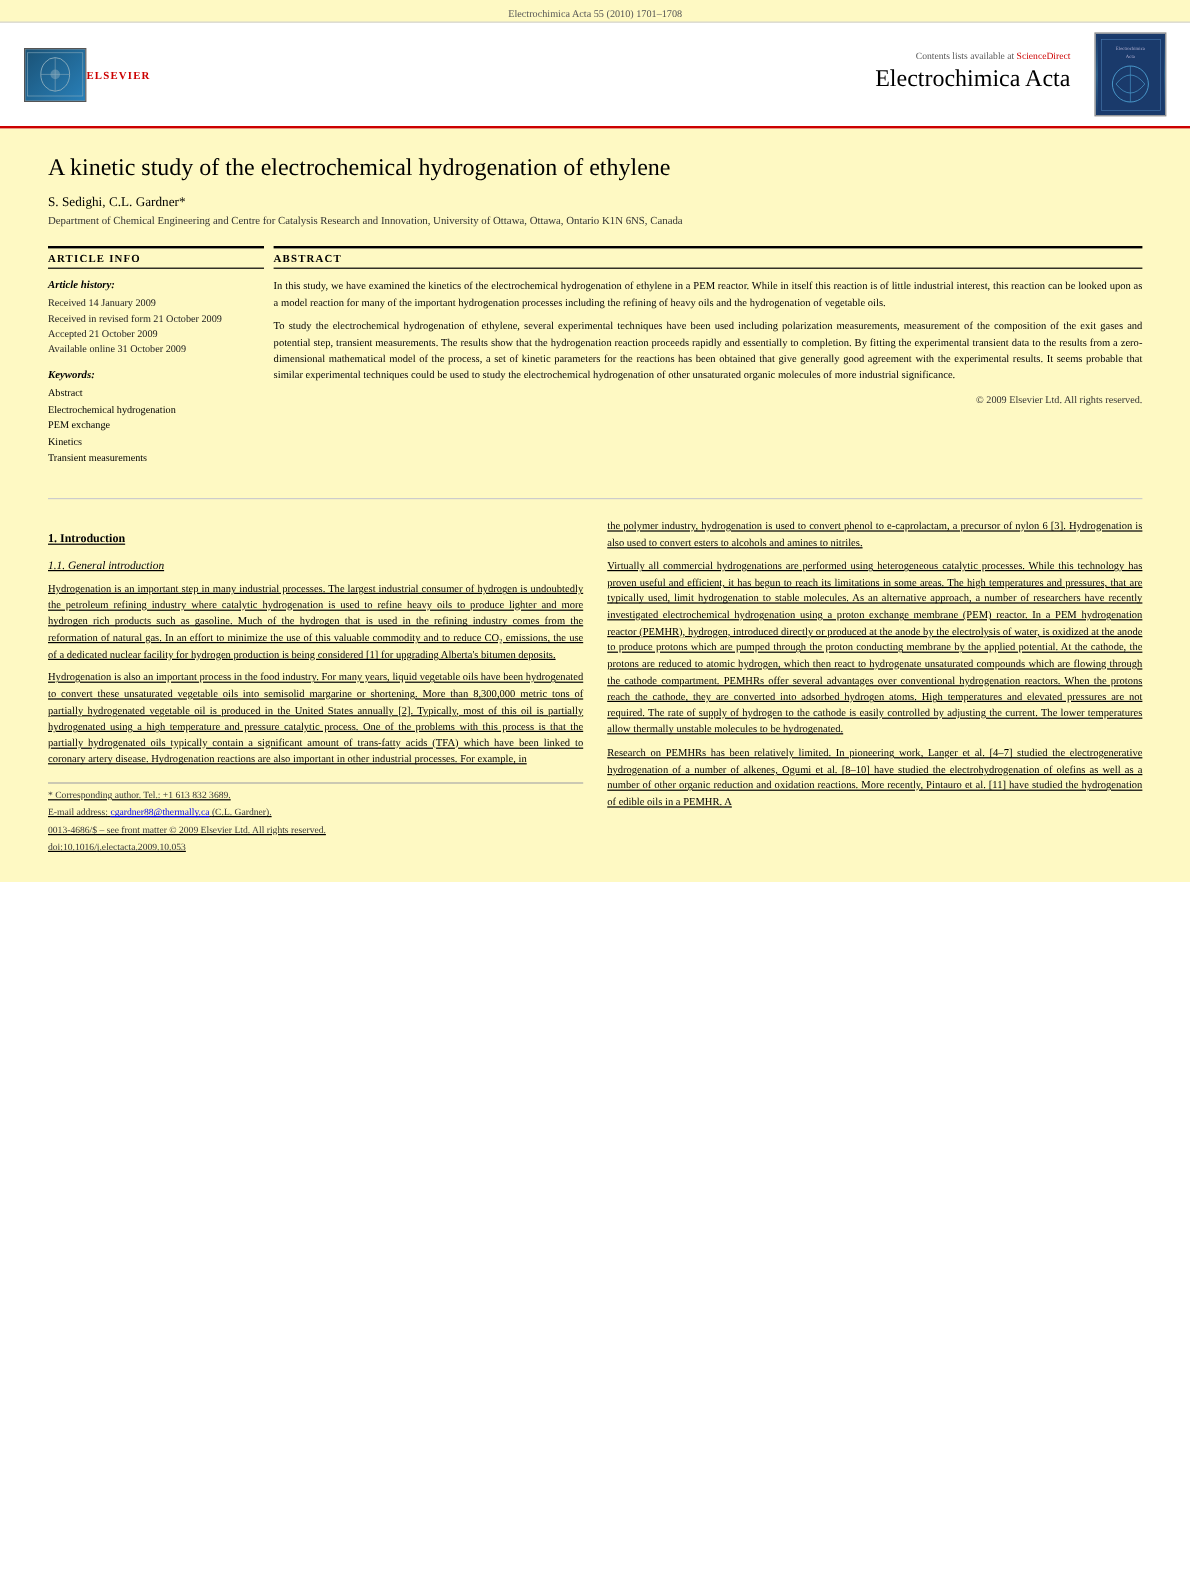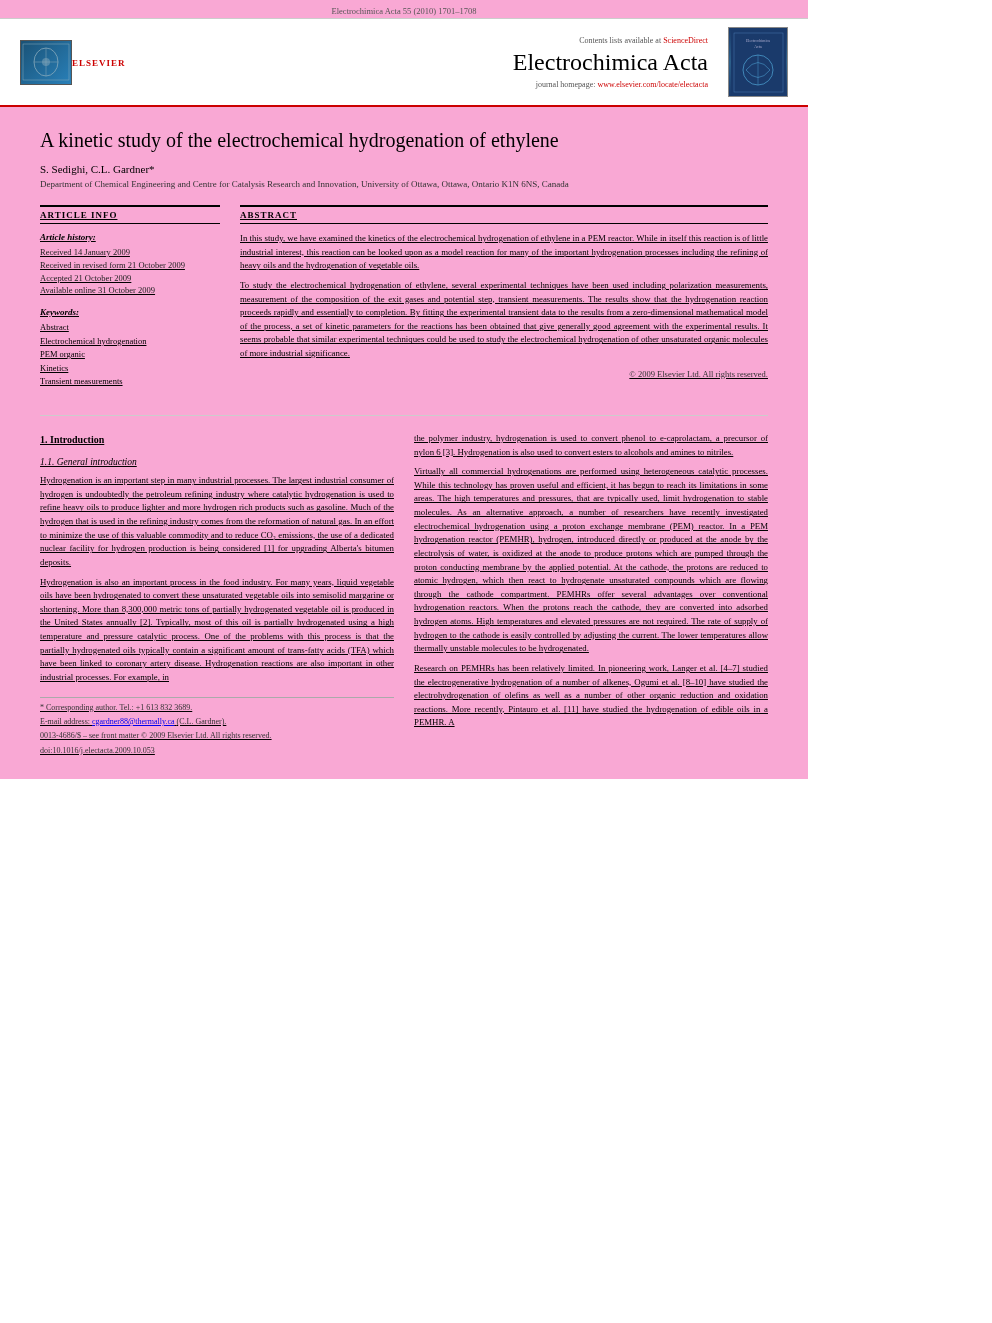--- a/index.html
+++ b/index.html
@@ -6,22 +6,22 @@
     body {
       background: #fff;
       font-family: 'Times New Roman', Times, serif;
       font-size: 10px;
       color: #000;
       width: 992px;
       min-height: 1323px;
     }
 
     .page-container {
-      width: 808px;
-      background: #f9a8d4;
+      width: 992px;
+      background: #fef9c3;
       padding: 0;
     }
 
     
     .journal-meta {
       text-align: center;
       padding: 6px 0 2px 0;
       font-size: 8.5px;
       color: #555;
       border-bottom: 1px solid #ccc;
@@ -75,21 +75,21 @@
       color: #555;
       margin-bottom: 2px;
     }
 
     .sciencedirect-link a {
       color: #c00;
       text-decoration: none;
     }
 
     .journal-title-header {
-      font-size: 24px;
+      font-size: 20px;
       font-weight: normal;
       color: #000;
       font-family: 'Times New Roman', serif;
       margin: 4px 0;
     }
 
     .journal-homepage {
       font-size: 8px;
       color: #555;
     }
@@ -140,22 +140,21 @@
     }
 
     .article-affiliation {
       font-size: 9px;
       color: #333;
       margin-bottom: 16px;
     }
 
     .article-content {
       display: flex;
-      gap: 20px;
-      text-decoration: underline;
+      gap: 8px;
     }
 
     
     .article-info {
       width: 180px;
       flex-shrink: 0;
     }
 
     .section-label {
       font-size: 9px;
@@ -231,20 +230,21 @@
       font-size: 8.8px;
       line-height: 1.55;
       text-align: justify;
       text-decoration: underline;
     }
 
     .section-heading {
       font-size: 10px;
       font-weight: bold;
       margin-bottom: 6px;
+      margin-top: 10px;
     }
 
     .subsection-heading {
       font-size: 9.5px;
       font-style: italic;
       margin-bottom: 4px;
       margin-top: 8px;
     }
 
     .main-col p {
@@ -288,24 +288,20 @@
         <div class="elsevier-text">ELSEVIER</div>
       </div>
     </div>
 
     <div class="journal-center">
       <div class="sciencedirect-link">
         <span>Contents lists available at</span>
         <a href="#">ScienceDirect</a>
       </div>
       <div class="journal-title-header">Electrochimica Acta</div>
-      <div class="journal-homepage">
-        <span>journal homepage:</span>
-        <a href="#">www.elsevier.com/locate/electacta</a>
-      </div>
     </div>
 
     <div class="journal-cover">
       <div class="journal-cover-box">
         <svg width="55" height="65" viewBox="0 0 55 65">
           <rect x="0" y="0" width="55" height="65" fill="#1a3a6b"></rect>
           <rect x="3" y="3" width="49" height="59" fill="none" stroke="#4a7ab0" stroke-width="0.5"></rect>
           <text x="27" y="12" text-anchor="middle" font-size="4" fill="#aac" font-family="serif">Electrochimica</text>
           <text x="27" y="18" text-anchor="middle" font-size="4" fill="#aac" font-family="serif">Acta</text>
           <ellipse cx="27" cy="40" rx="15" ry="15" fill="none" stroke="#4a9acc" stroke-width="0.8"></ellipse>
@@ -335,21 +331,21 @@
           <div class="info-item">Received in revised form 21 October 2009</div>
           <div class="info-item">Accepted 21 October 2009</div>
           <div class="info-item">Available online 31 October 2009</div>
         </div>
 
         <div class="info-block">
           <div class="info-subsection-title">Keywords:</div>
           <ul class="keywords-list">
             <li>Abstract</li>
             <li>Electrochemical hydrogenation</li>
-            <li>PEM organic</li>
+            <li>PEM exchange</li>
             <li>Kinetics</li>
             <li>Transient measurements</li>
           </ul>
         </div>
       </div>
 
       <div class="abstract-col">
         <div class="section-label">Abstract</div>
         <div class="abstract-text">
           <p>In this study, we have examined the kinetics of the electrochemical hydrogenation of ethylene in a PEM reactor. While in itself this reaction is of little industrial interest, this reaction can be looked upon as a model reaction for many of the important hydrogenation processes including the refining of heavy oils and the hydrogenation of vegetable oils.</p>

